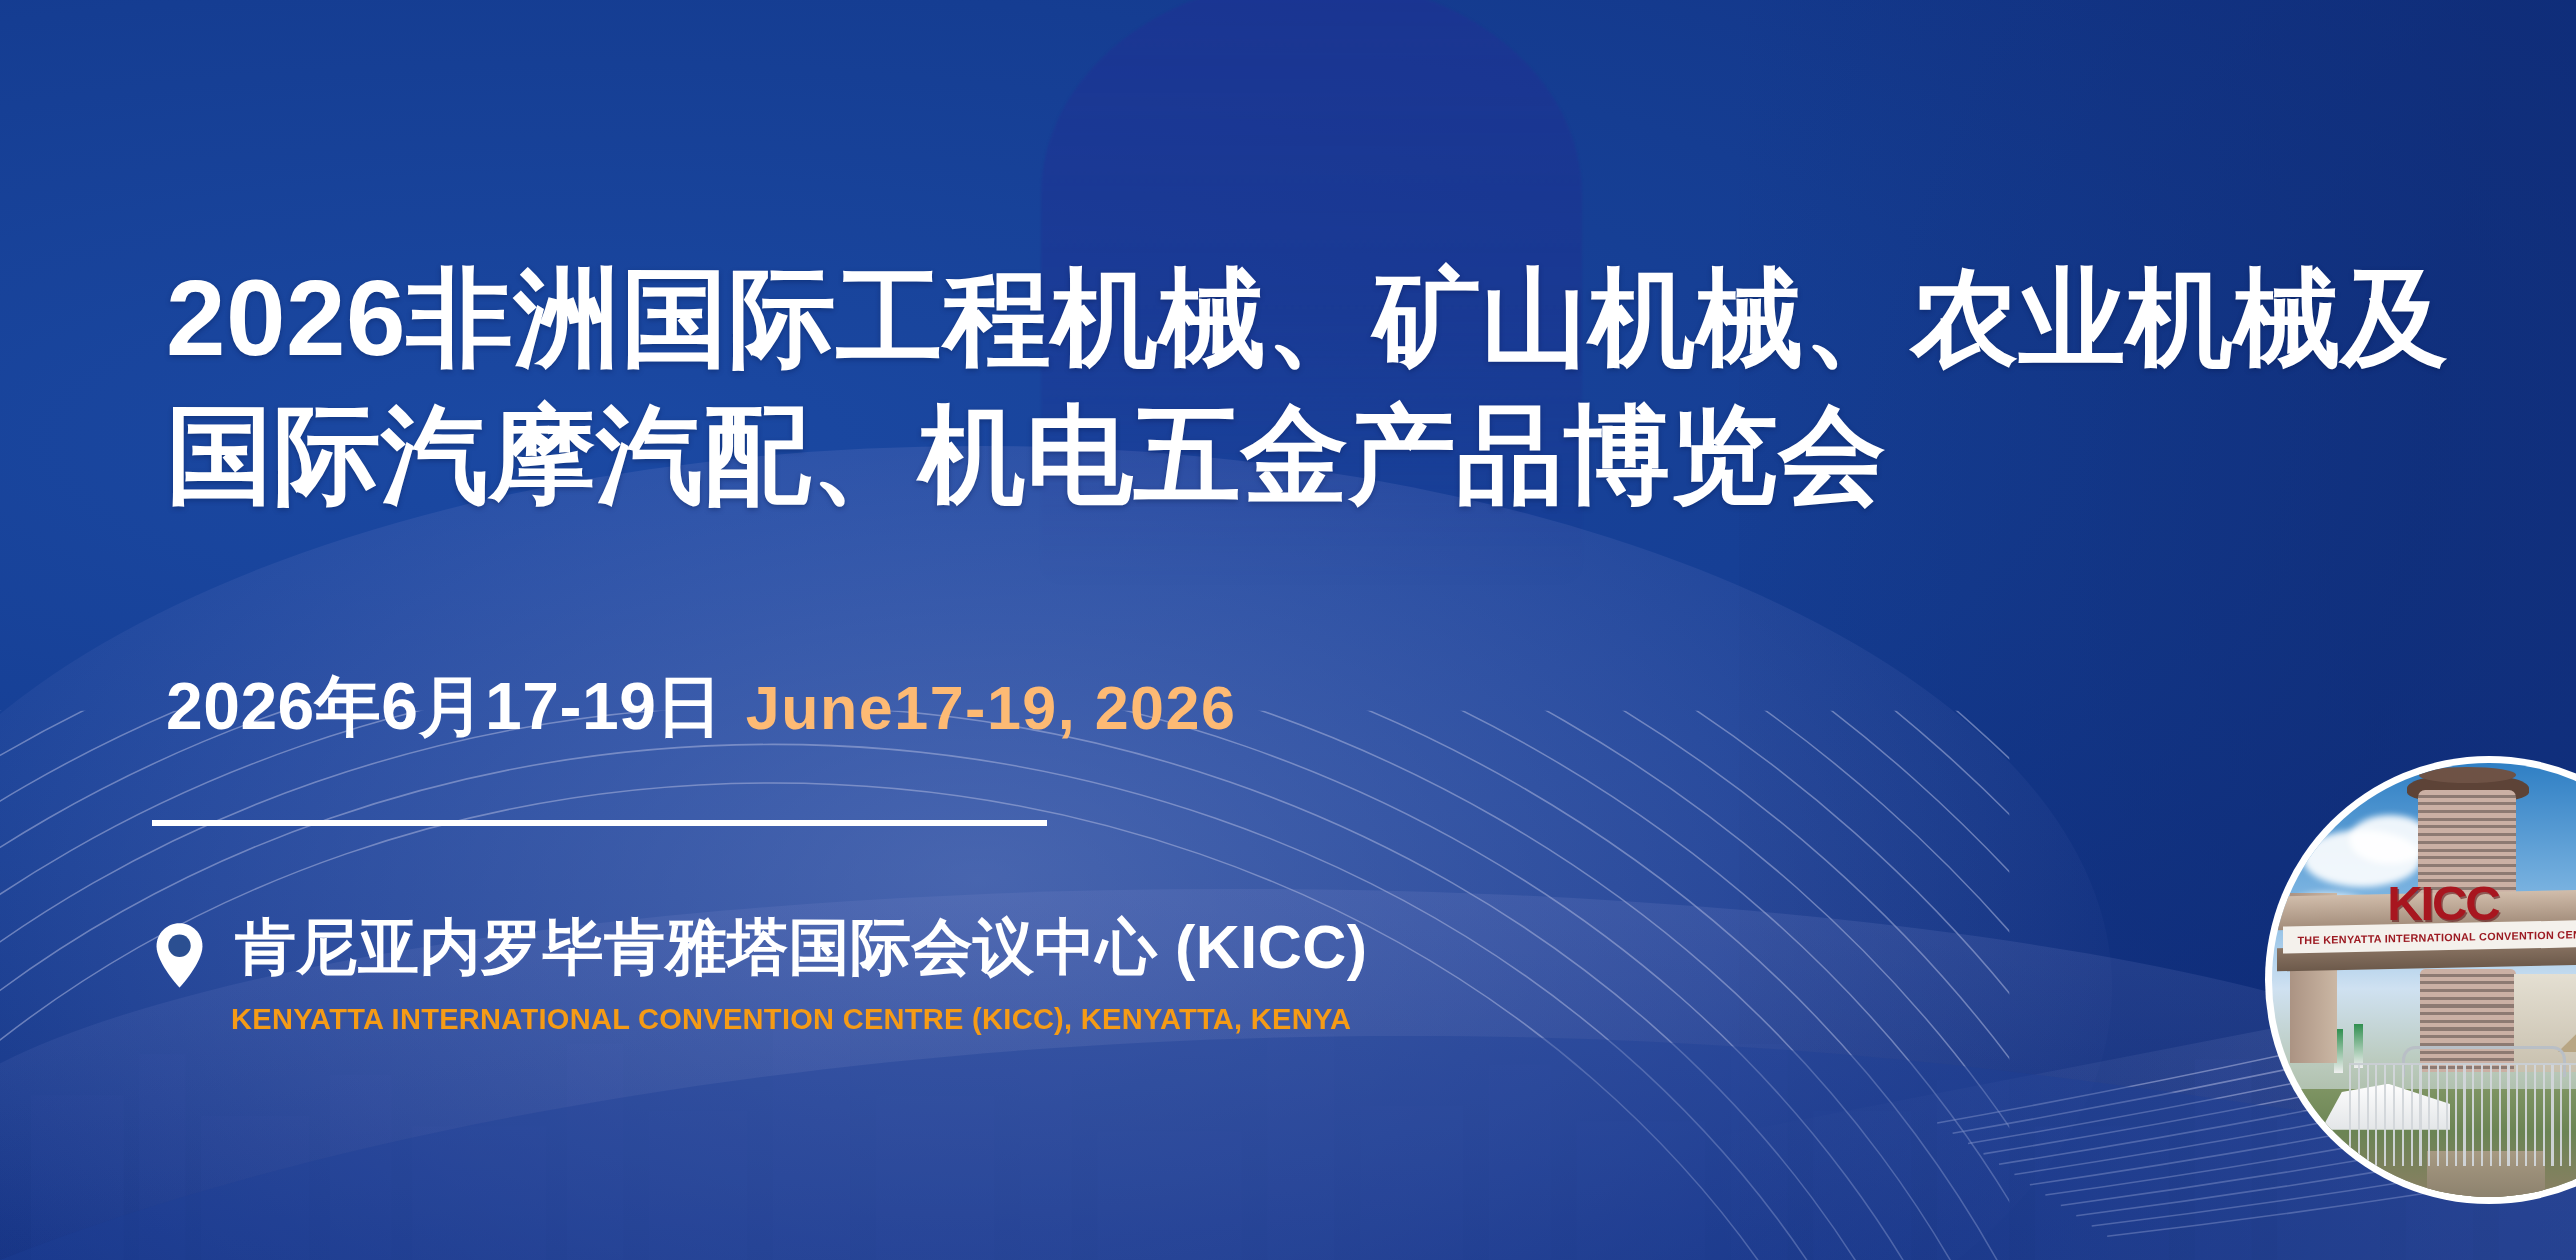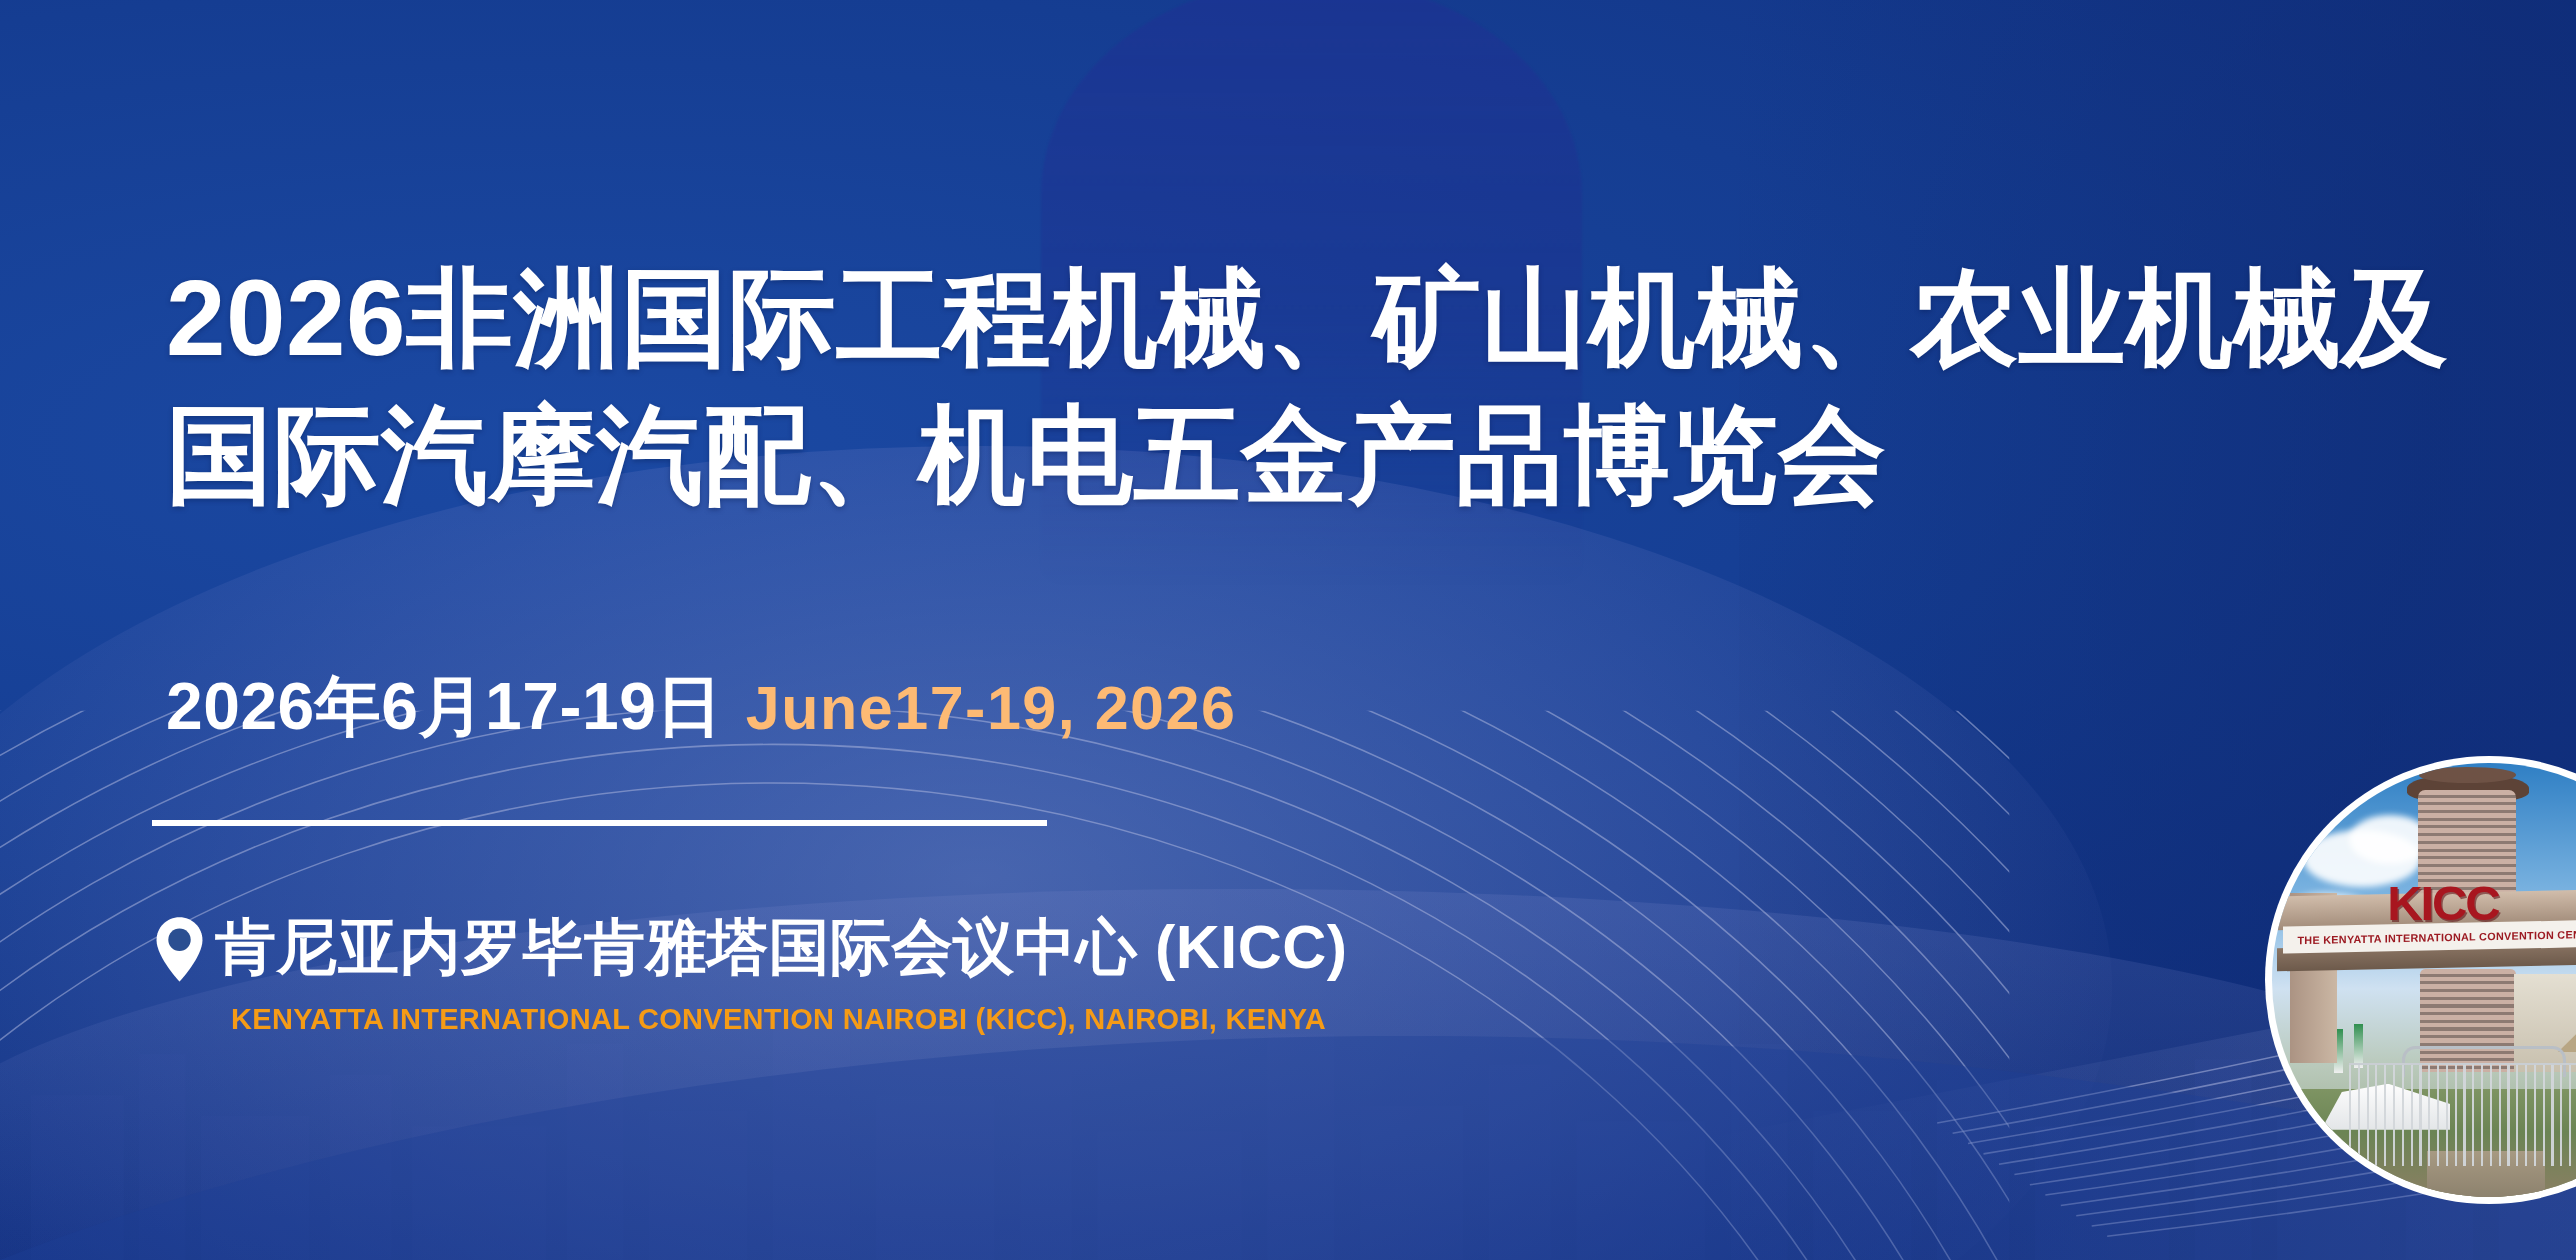--- a/index.html
+++ b/index.html
@@ -104,22 +104,22 @@
     background:#ffffff;
   }
 
   
   .venue-block{
     position:absolute;
     left:155px; top:907px;
   }
   .venue-cn-row{
     display:flex;
-    align-items:center;
-    gap:11px;
+    align-items:flex-end;
+    gap:31px;
   }
   .pin-icon{
     width:49px; height:67px;
     flex:0 0 auto;
     margin-top:2.1px;
   }
   .venue-cn{
     color:#ffffff;
     font-size:61px;
     font-weight:bold;
@@ -387,21 +387,21 @@
   <div class="divider"></div>
 
   <div class="venue-block">
     <div class="venue-cn-row">
       <svg class="pin-icon" viewBox="0 0 96 130">
         <path d="M48 2 C23 2 3 22 3 47 C3 80 48 128 48 128 C48 128 93 80 93 47 C93 22 73 2 48 2 Z" fill="#ffffff"></path>
         <circle cx="48" cy="46" r="22" fill="#2b4f91"></circle>
       </svg>
       <span class="venue-cn">肯尼亚内罗毕肯雅塔国际会议中心 (KICC)</span>
     </div>
-    <div class="venue-en">KENYATTA INTERNATIONAL CONVENTION NAIROBI (KICC), NAIROBI, KENYA</div>
+    <div class="venue-en">KENYATTA INTERNATIONAL CONVENTION CENTRE (KICC), KENYATTA, KENYA</div>
   </div>
 
   <div class="photo-badge">
     <div class="photo-inner">
       <div class="cloud c1"></div>
       <div class="cloud c2"></div>
 
       <div class="cloud c4"></div>
 
       <div class="tower-cap"></div>

